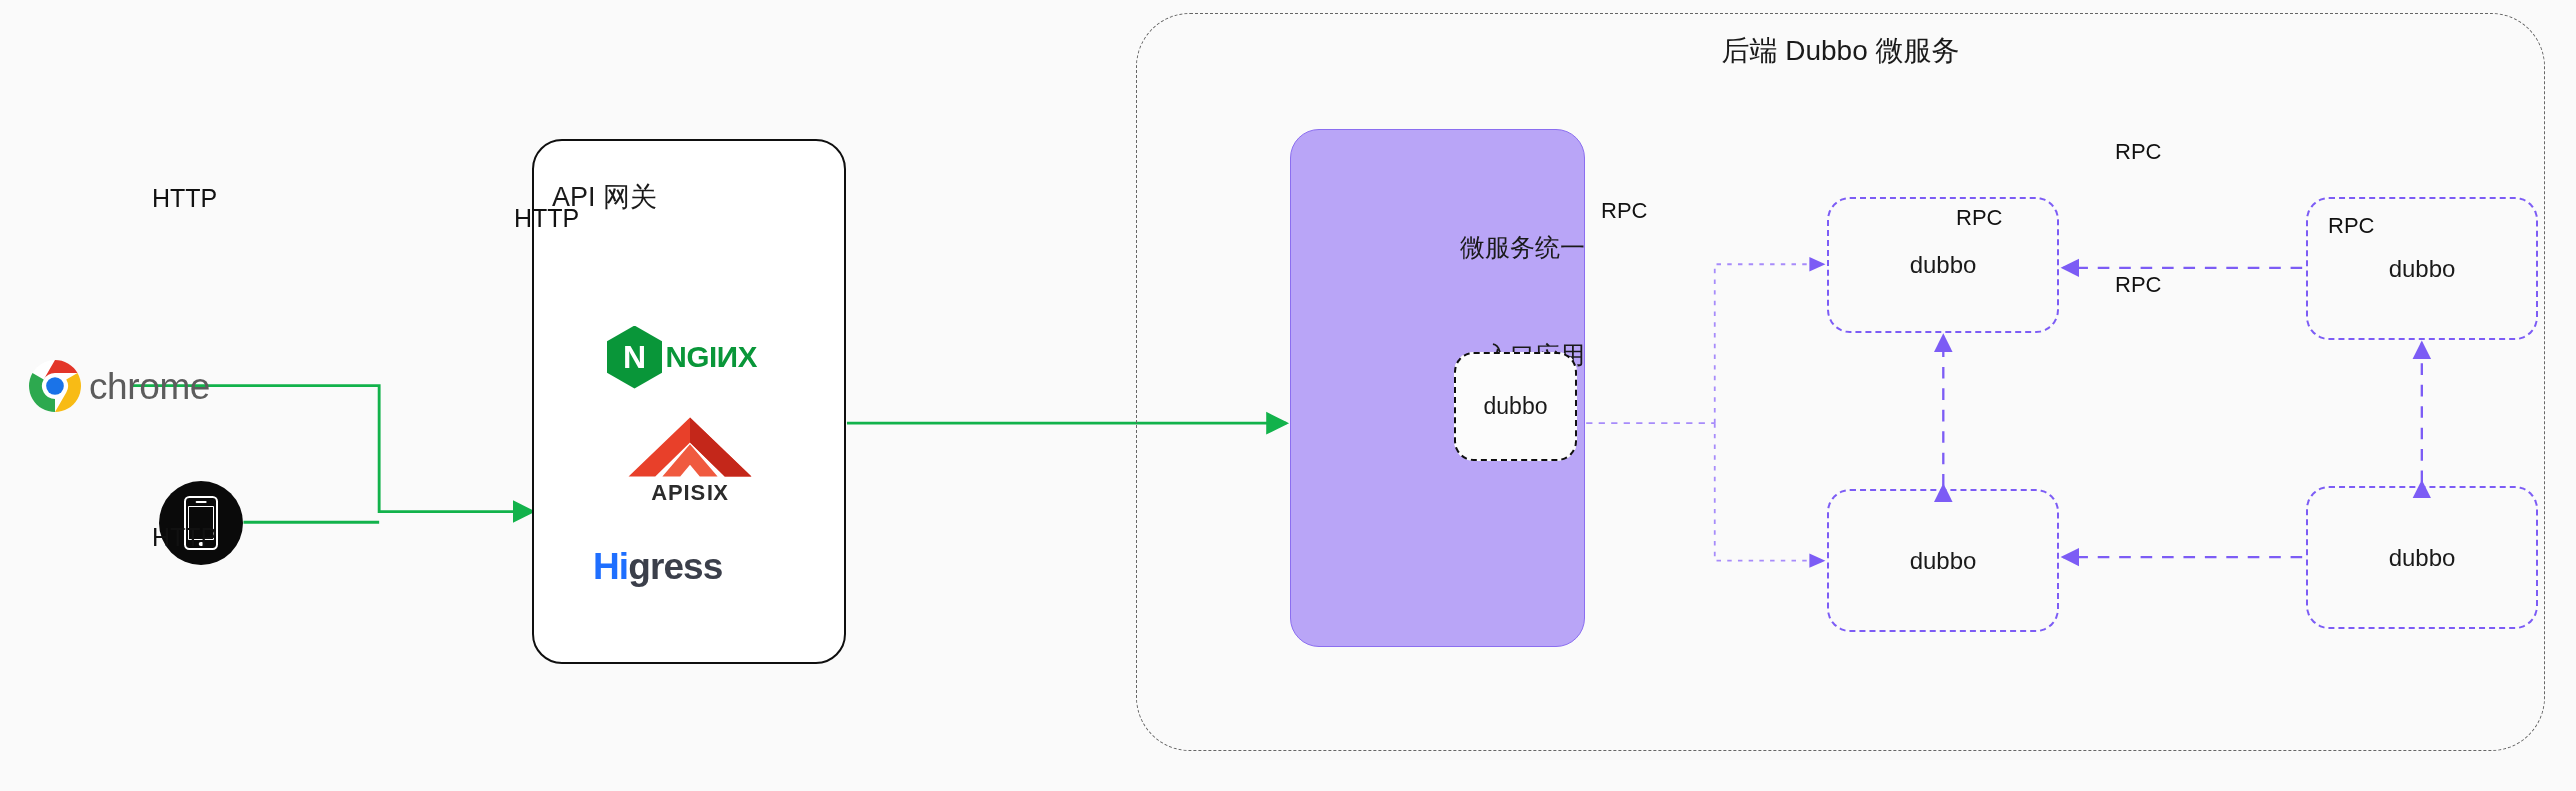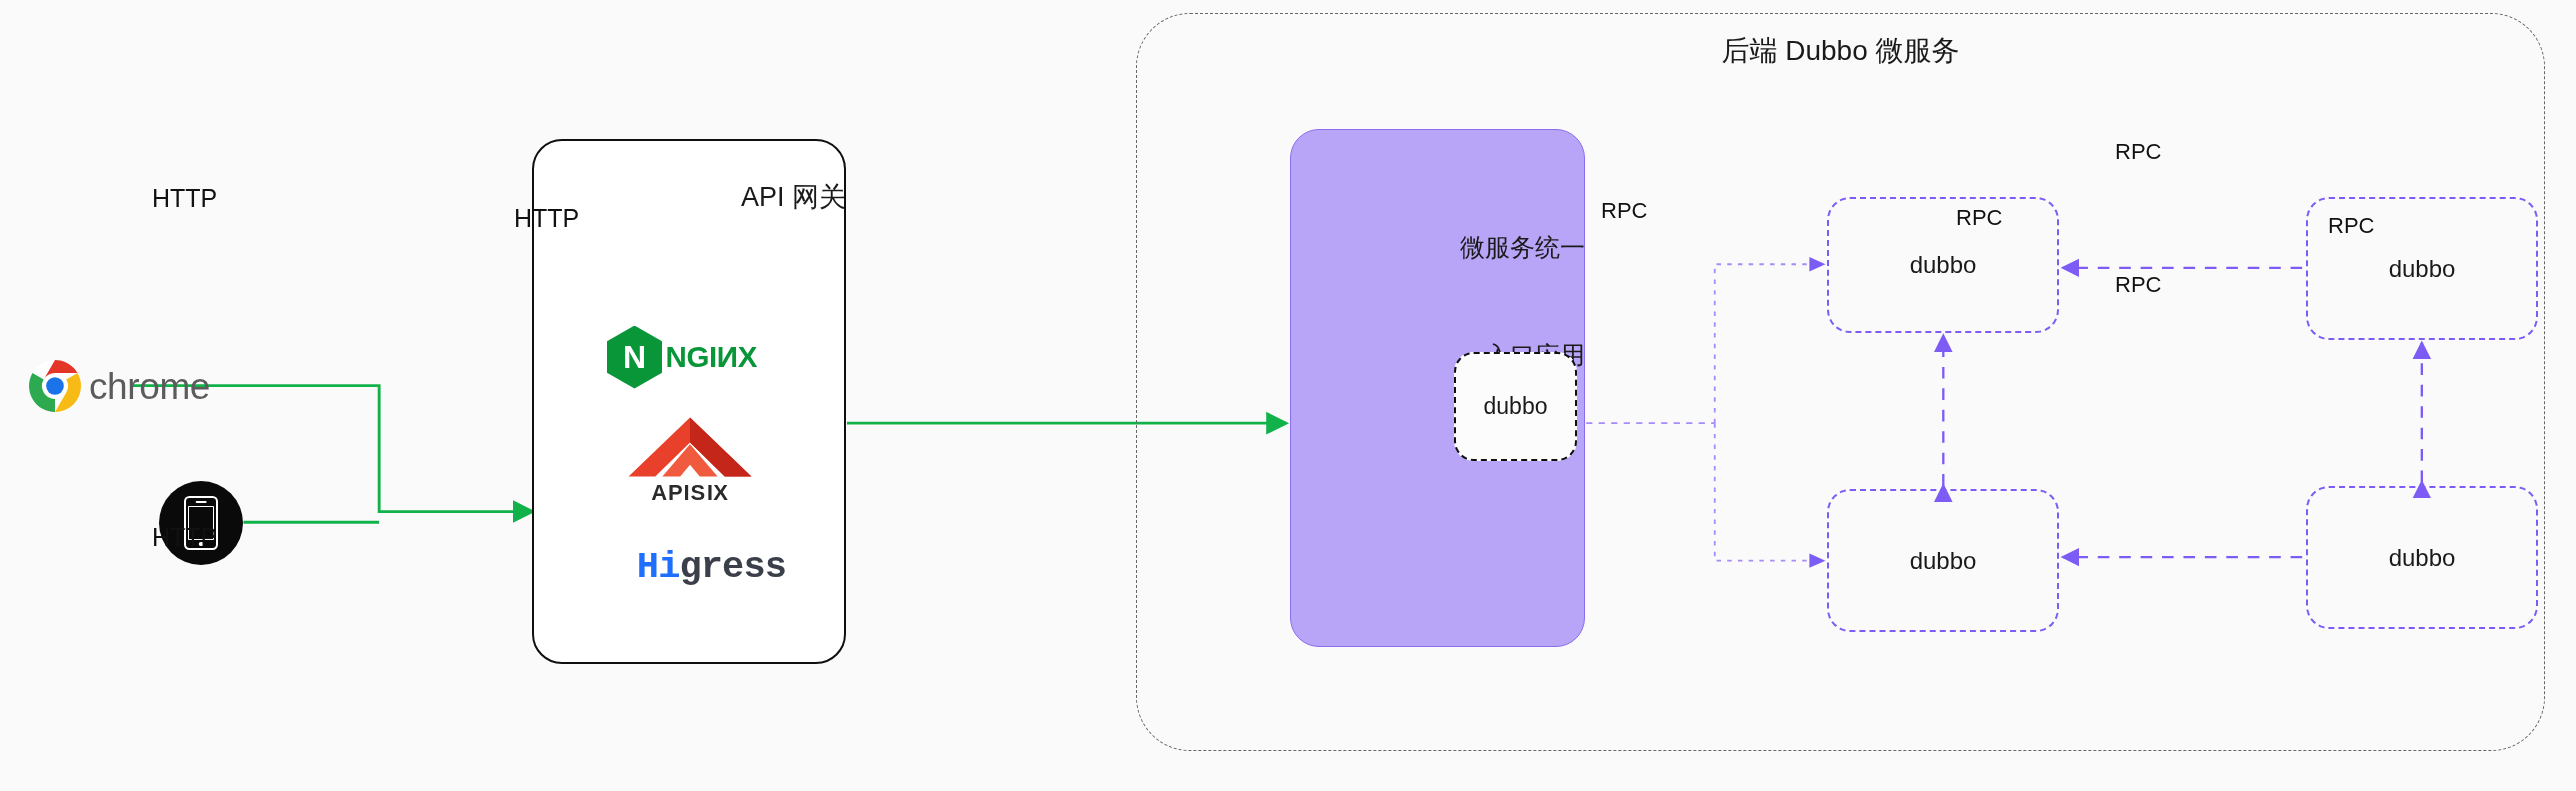--- a/index.html
+++ b/index.html
@@ -57,24 +57,24 @@
   .gateway-box {
     left: 532px;
     top: 139px;
     width: 314px;
     height: 525px;
     border: 2.2px solid #0f0f0f;
     border-radius: 30px;
     background: #ffffff;
   }
   .gateway-title {
-    left: 532px;
+    left: 552px;
     top: 179px;
     width: 314px;
-    text-align: right;
+    text-align: left;
     font-size: 27px;
   }
 
   
   .nginx-wrap {
     position: absolute;
     left: 607px;
     top: 325px;
     width: 170px;
     height: 64px;
@@ -137,22 +137,21 @@
   .higress-wrap {
     position: absolute;
     left: 593px;
     top: 541px;
     width: 193px;
     height: 52px;
     font-size: 37px;
     font-weight: bold;
     letter-spacing: -0.9px;
     line-height: 52px;
-    font-family: Liberation Mono, monospace;
-    text-align: right;
+    font-family: Liberation Sans, sans-serif;
   }
   .higress-hi { color: #1f6fff; }
   .higress-rest { color: #3b3f4a; }
 
   
   .bff-box {
     left: 1290px;
     top: 129px;
     width: 295px;
     height: 518px;

